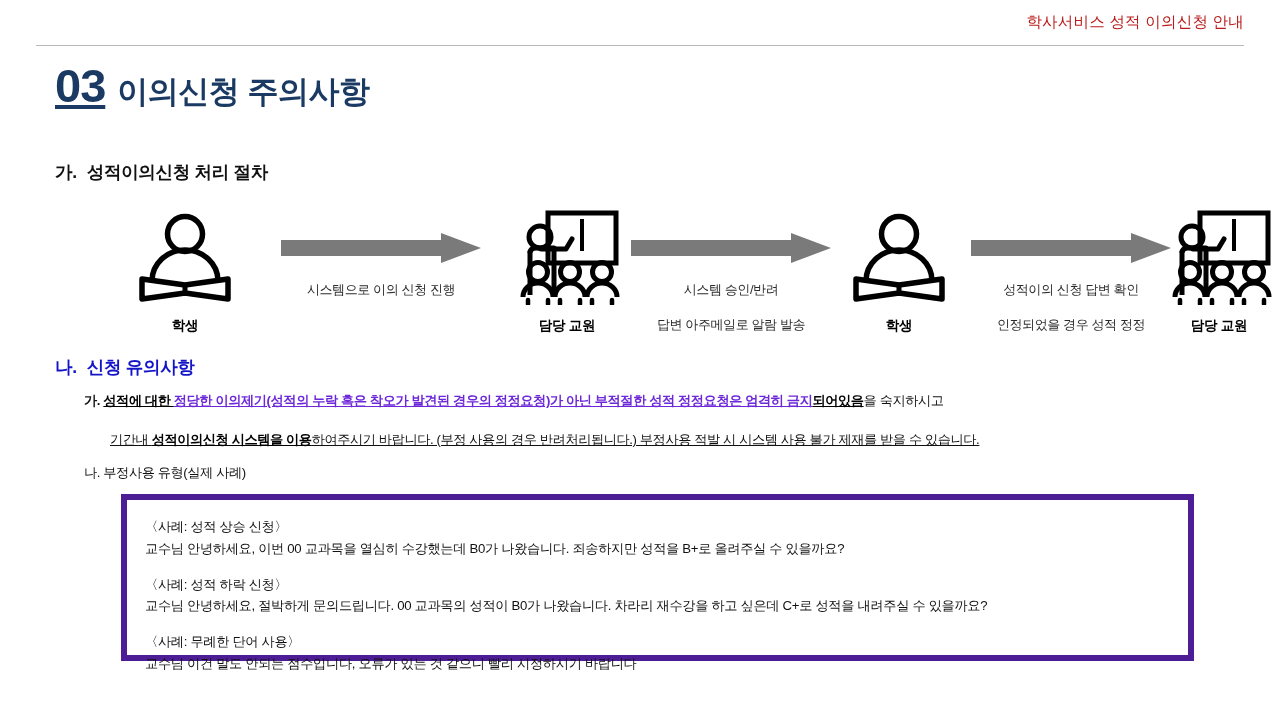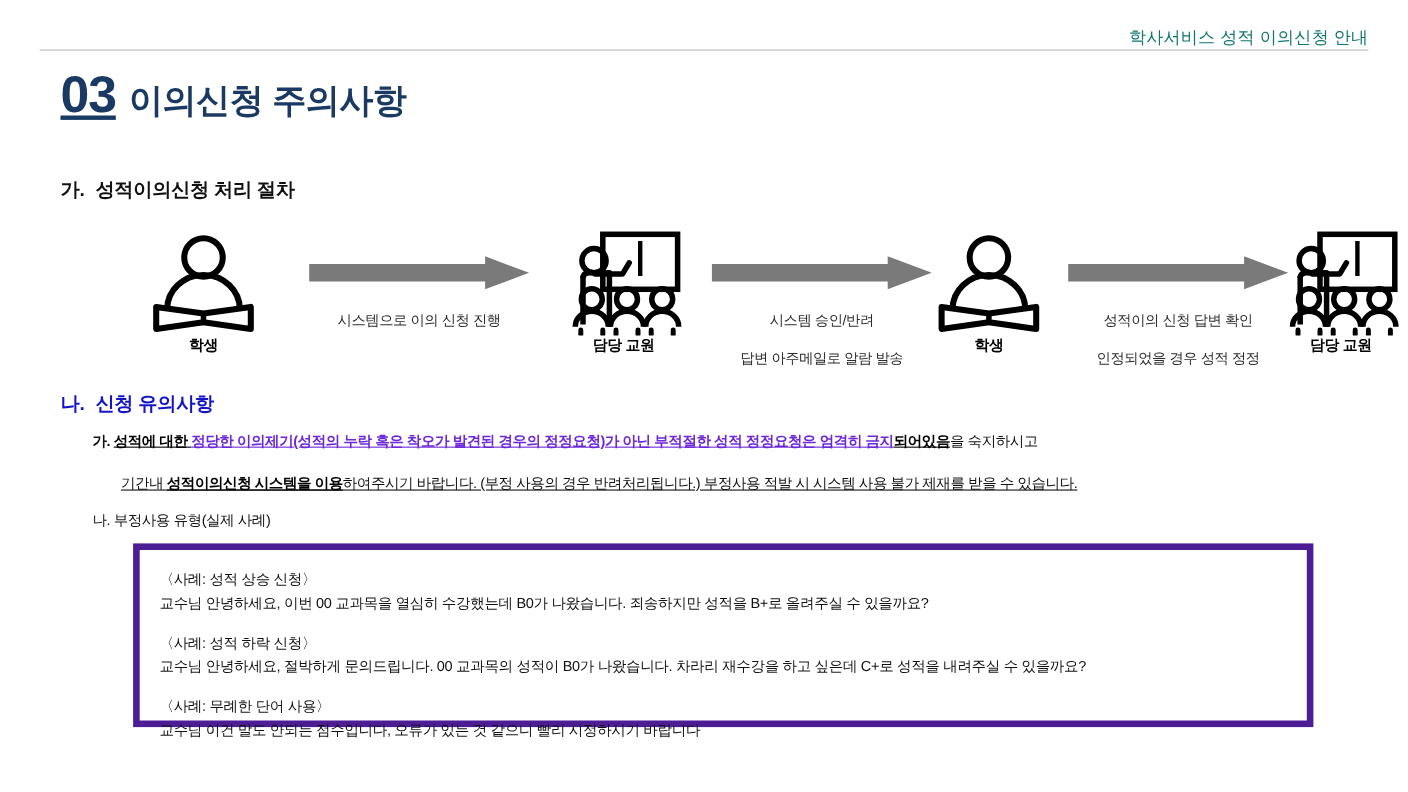--- a/index.html
+++ b/index.html
@@ -22,23 +22,23 @@
   
   .header-bar {
     position: absolute;
     top: 0; left: 0;
     width: 1280px;
     height: 46px;
   }
   .header-title {
     position: absolute;
     right: 36px;
-    top: 24px;
+    top: 12px;
     font-size: 15.5px;
-    color: #0f766e;
+    color: #b91c1c;
     letter-spacing: 0.2px;
     white-space: nowrap;
   }
   .header-rule {
     position: absolute;
     left: 36px;
     right: 36px;
     top: 45px;
     height: 1px;
     background: #b9b9b9;
@@ -96,21 +96,21 @@
     width: 150px;
     text-align: center;
   }
   .node .icon-wrap {
     height: 100px;
     display: flex;
     align-items: flex-end;
     justify-content: center;
   }
   .node .node-label {
-    margin-top: 0;
+    margin-top: 12px;
     font-size: 13.5px;
     font-weight: bold;
     letter-spacing: -0.3px;
     color: #000;
   }
   .conn {
     position: absolute;
     top: 28px;
     width: 238px;
     text-align: center;
@@ -121,21 +121,21 @@
     font-size: 13px;
     color: #2b2b2b;
     letter-spacing: -0.4px;
     line-height: 1.75;
     margin-top: 12px;
   }
 
   #node-1 { left: 38px; }
   #conn-1 { left: 190px; }
   #node-2 { left: 420px; }
-  #conn-2 { left: 556px; }
+  #conn-2 { left: 540px; }
   #node-3 { left: 752px; }
   #conn-3 { left: 880px; }
   #node-4 { left: 1072px; }
 
   
   .notice { position: absolute; left: 0; top: 0; width: 1280px; }
   .notice-item {
     position: absolute;
     font-size: 13.2px;
     letter-spacing: -0.4px;

